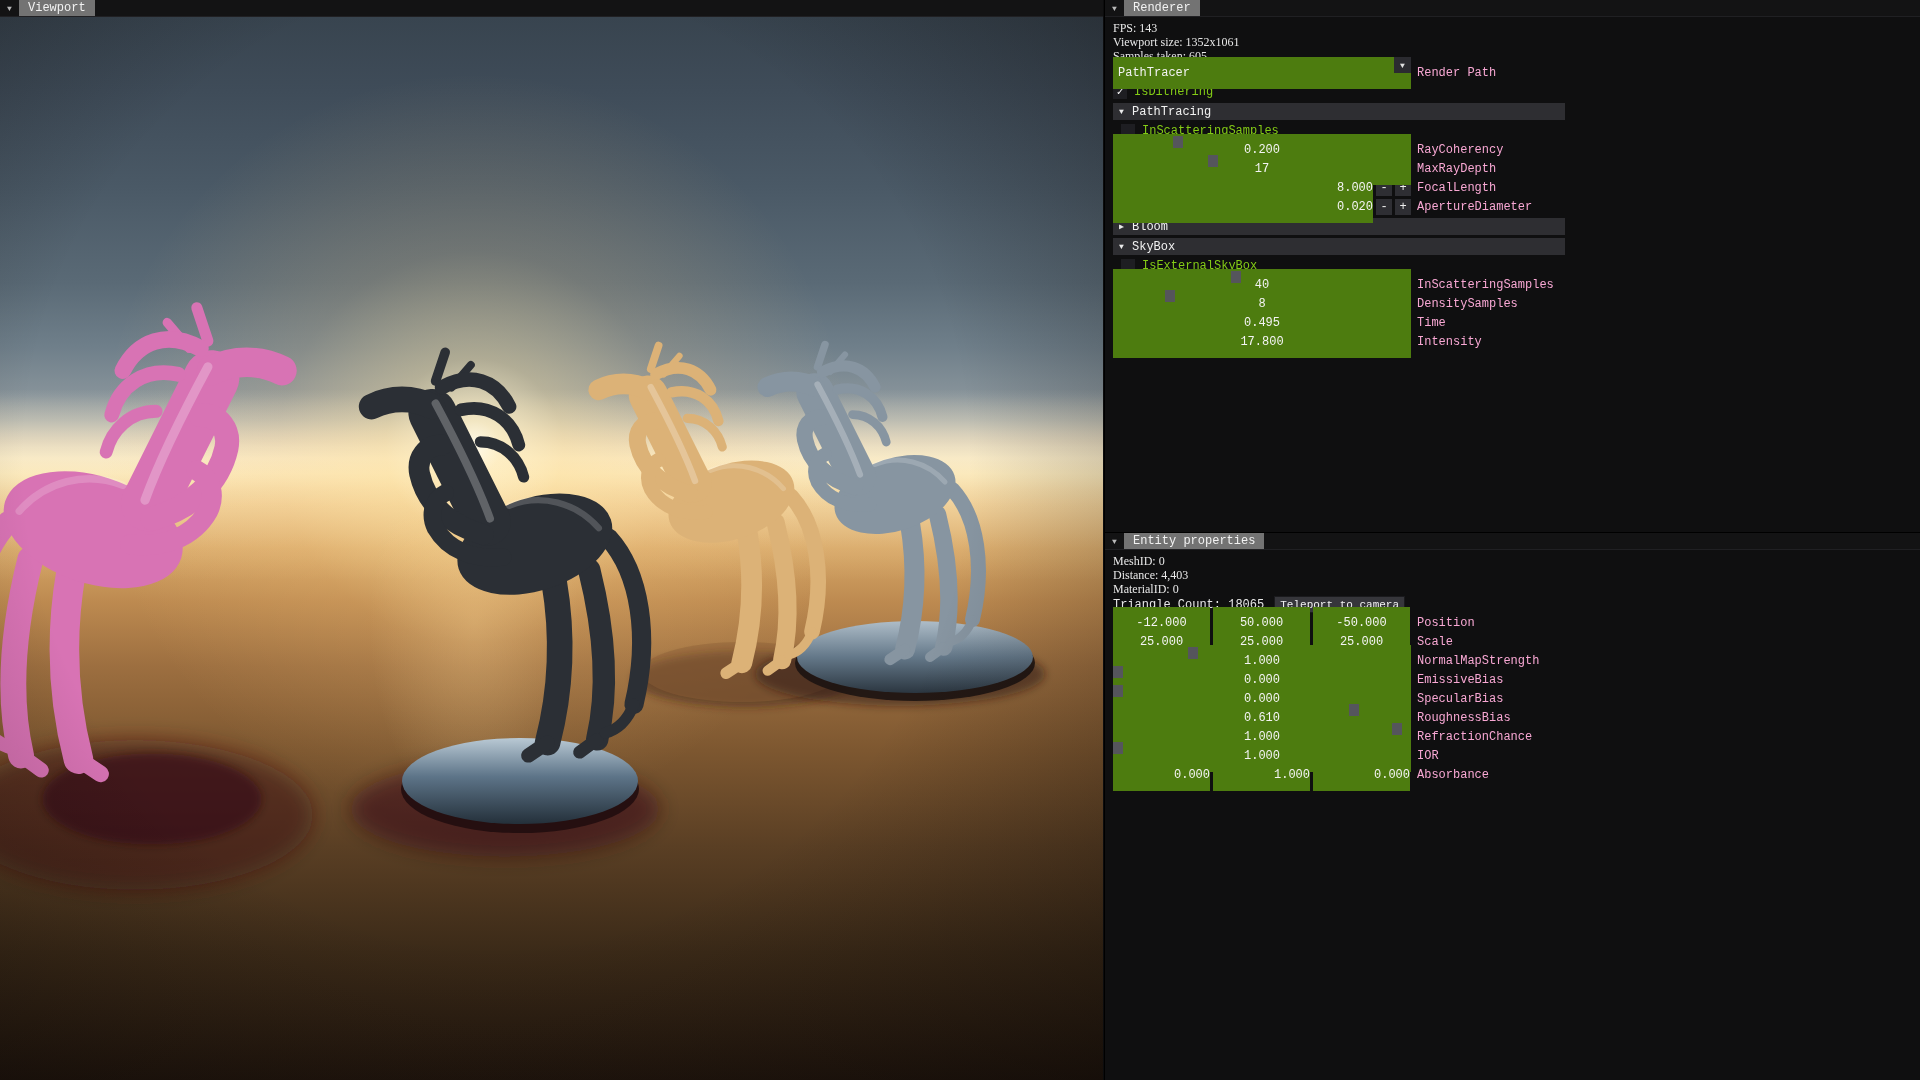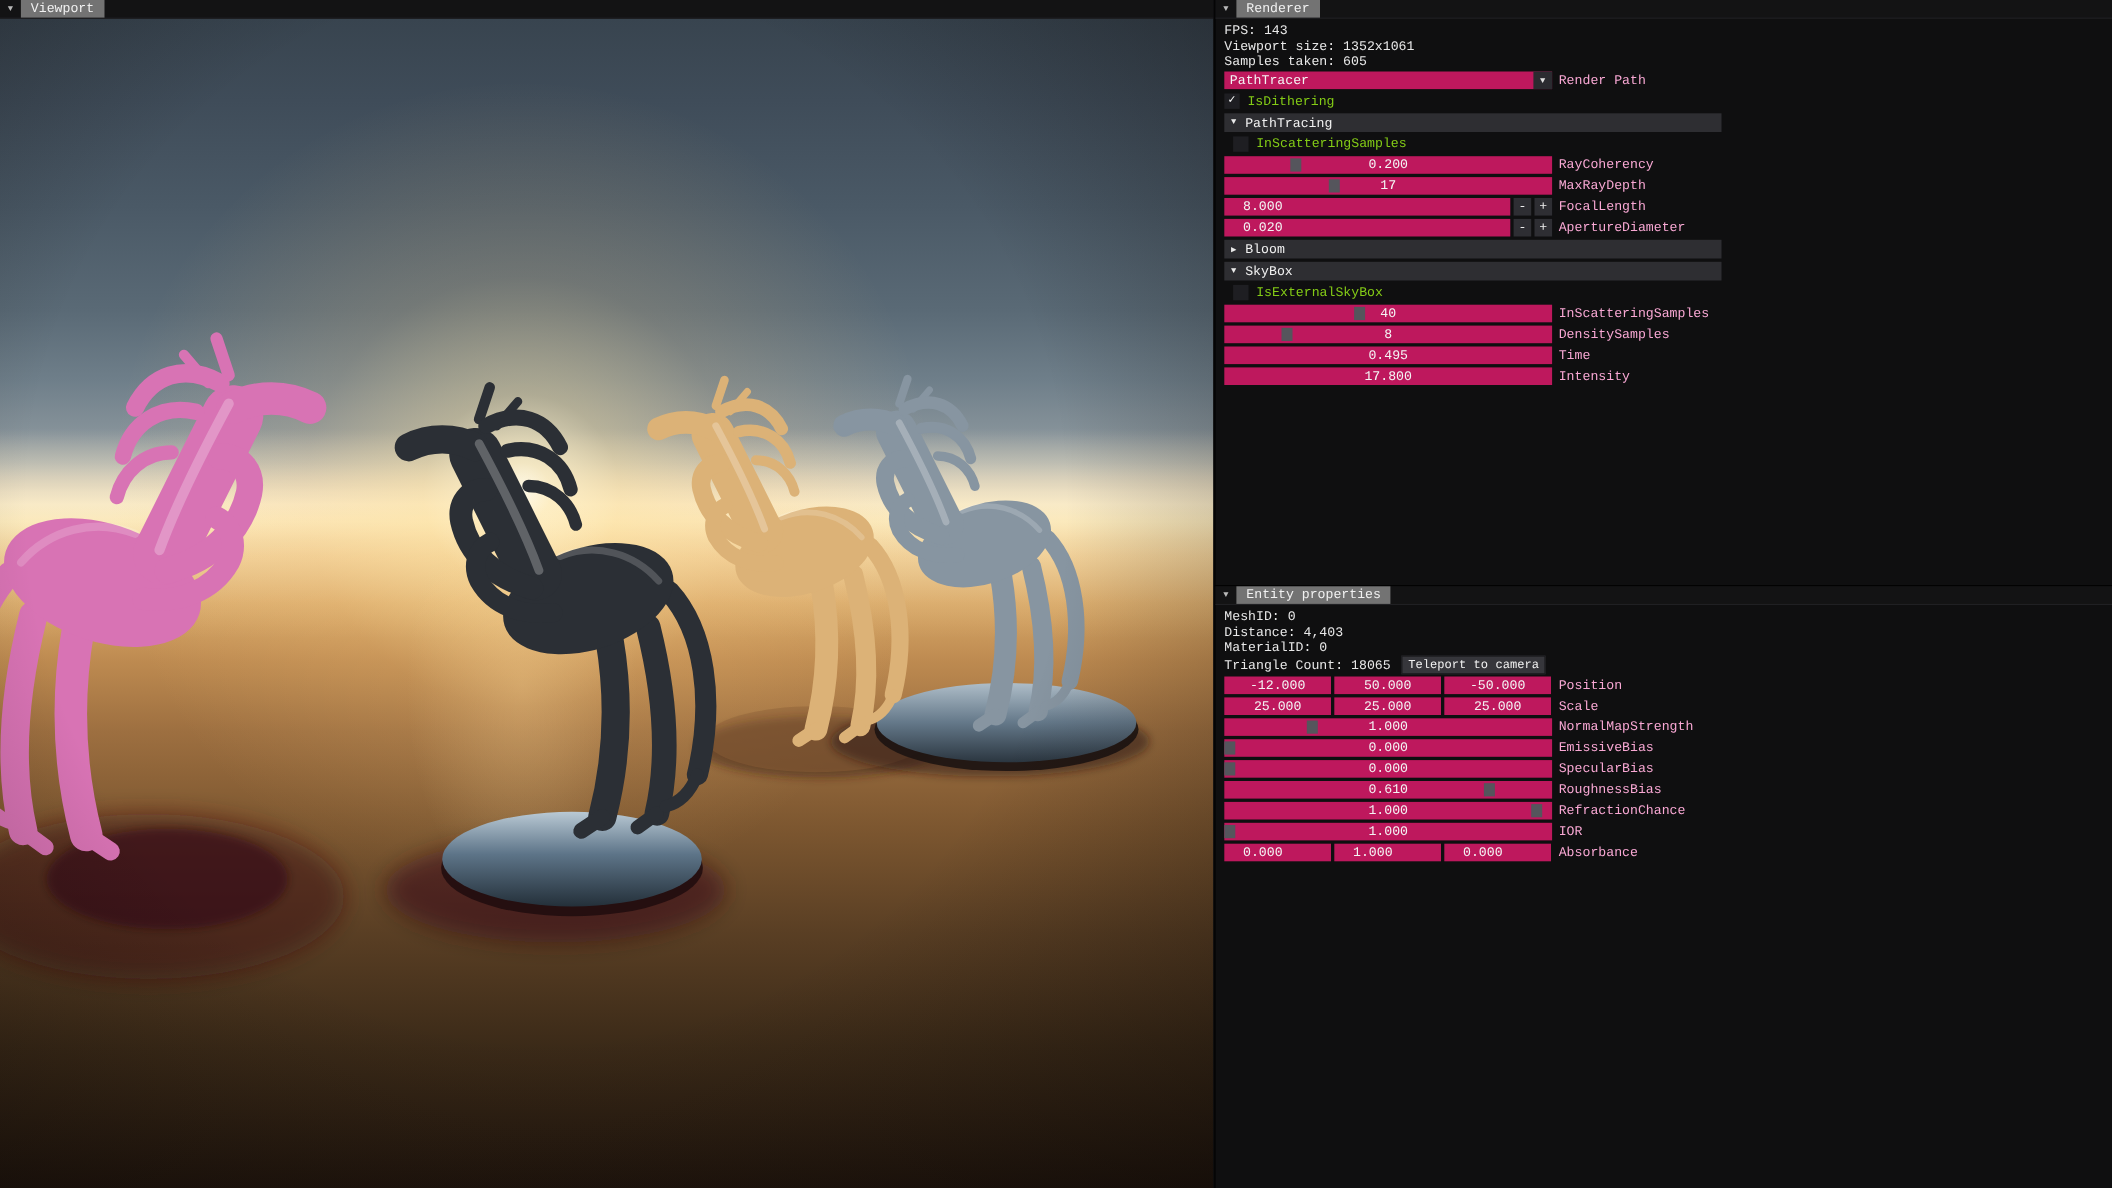--- a/index.html
+++ b/index.html
@@ -21,32 +21,32 @@
     width: 19px; display: flex; align-items: center; justify-content: center;
     color: #b9b9b9; font-size: 8px; cursor: pointer;
   }
   .tab {
     background: #737373; padding: 0 9px; display: flex; align-items: center;
     color: #f2f2f2; white-space: nowrap; cursor: pointer;
   }
 
   
   .content { position: absolute; left: 0; right: 0; top: 18px; bottom: 0; padding-top: 3px; }
-  .textline { margin-left: 8px; height: 14px; line-height: 14px; white-space: nowrap; }
+  .textline { margin-left: 8px; height: 14px; line-height: 14px; white-space: nowrap; font-family: Liberation Serif, serif; }
   .statrow { display: flex; align-items: center; margin-left: 8px; height: 17px; }
   .row { display: flex; align-items: center; margin: 0 0 3px 8px; height: 16px; }
   .row.indent { margin-left: 16px; }
   .gap { height: 2px; }
 
   .frame {
-    height: 16px; background: #be185d; position: relative;
+    height: 32px; background: #4d7c0f; position: relative;
     display: flex; align-items: center; justify-content: center;
     color: #f4f4f4; white-space: nowrap;
   }
-  .frame.left { justify-content: flex-start; padding-left: 17px; }
+  .frame.left { justify-content: flex-end; padding-left: 17px; }
   .w298 { width: 298px; } .w260 { width: 260px; } .w97 { width: 97px; }
 
   .slider .grab { position: absolute; top: 2px; width: 10px; height: 12px; background: #55555c; }
   .slider .val { position: relative; }
 
   .combo { justify-content: flex-start; padding-left: 5px; }
   .combo .arrow {
     position: absolute; right: 0; top: 0; width: 17px; height: 16px; background: #2b2b30;
     display: flex; align-items: center; justify-content: center; font-size: 8px; color: #e0e0e0;
   }

